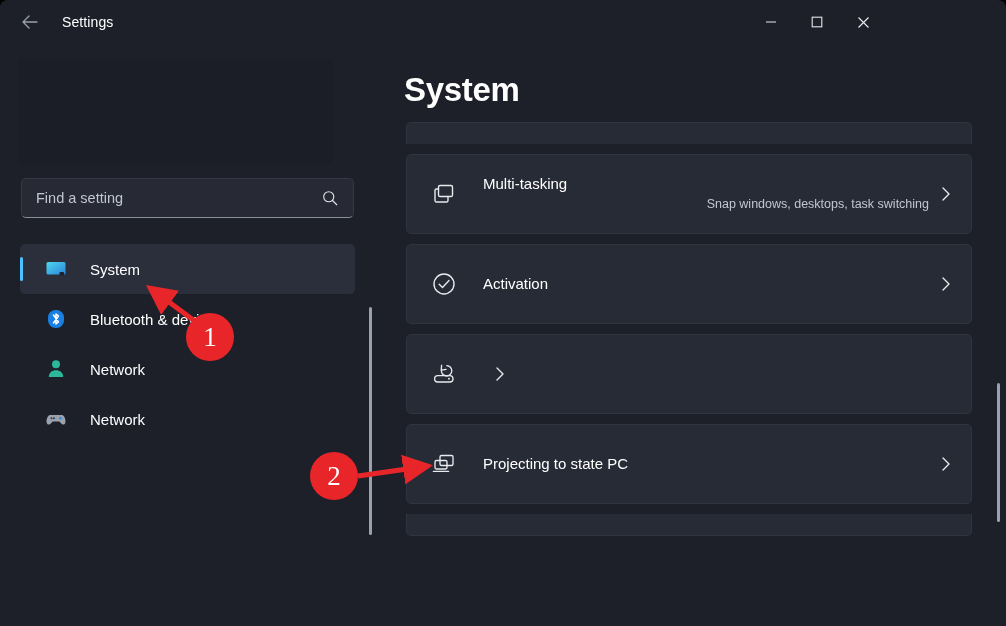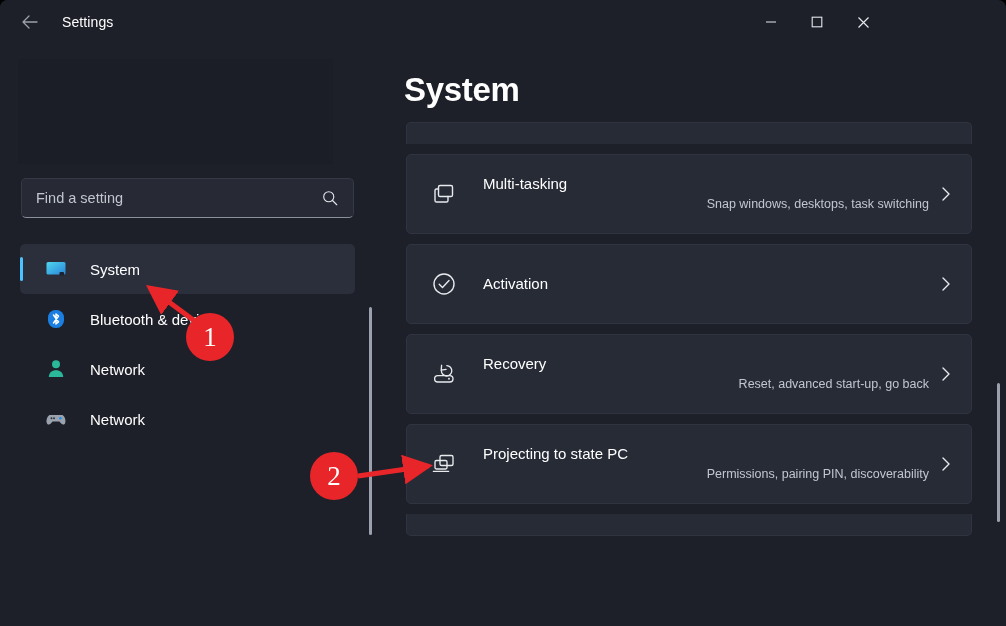--- a/index.html
+++ b/index.html
@@ -395,42 +395,37 @@
 
       <div class="card">
         <span class="card-icon">
           <svg width="28" height="28" viewBox="0 0 28 28">
             <path d="M16.8 5.6 A5.2 5.2 0 1 1 11.4 10.6" stroke="#e8eaee" stroke-width="1.35" fill="none" stroke-linecap="round"></path>
             <path d="M11.6 5.3 L11.2 10.2 L16.1 9.4" stroke="#e8eaee" stroke-width="1.35" fill="none" stroke-linecap="round" stroke-linejoin="round"></path>
             <rect x="4.6" y="15.6" width="18.4" height="6.4" rx="3.2" stroke="#e8eaee" stroke-width="1.35" fill="none"></rect>
             <circle cx="19" cy="18.8" r="0.95" fill="#e8eaee"></circle>
           </svg>
         </span>
-        <span class="card-text">
-          <span class="card-title">Recovery</span>
-          <span class="card-sub" style="display:block">Reset, advanced start-up, go back</span>
-        </span>
         <span class="card-chevron">
           <svg width="14" height="18" viewBox="0 0 14 18">
             <path d="M4 3 L10 9 L4 15" stroke="#e8eaee" stroke-width="1.35" fill="none" stroke-linecap="round" stroke-linejoin="round"></path>
           </svg>
         </span>
       </div>
 
       <div class="card">
         <span class="card-icon">
           <svg width="28" height="28" viewBox="0 0 28 28">
             <rect x="10" y="5.5" width="13" height="10" rx="1.5" stroke="#e8eaee" stroke-width="1.35" fill="none"></rect>
             <rect x="5" y="10.5" width="12" height="8.5" rx="1.4" stroke="#e8eaee" stroke-width="1.35" fill="none"></rect>
             <path d="M3.4 21.4 H18.6" stroke="#e8eaee" stroke-width="1.35" stroke-linecap="round"></path>
           </svg>
         </span>
         <span class="card-text">
           <span class="card-title">Projecting to state PC</span>
-          <span class="card-sub" style="display:block">Permissions, pairing PIN, discoverability</span>
         </span>
         <span class="card-chevron">
           <svg width="14" height="18" viewBox="0 0 14 18">
             <path d="M4 3 L10 9 L4 15" stroke="#e8eaee" stroke-width="1.35" fill="none" stroke-linecap="round" stroke-linejoin="round"></path>
           </svg>
         </span>
       </div>
 
       <div class="card clipped-bottom"></div>
 

